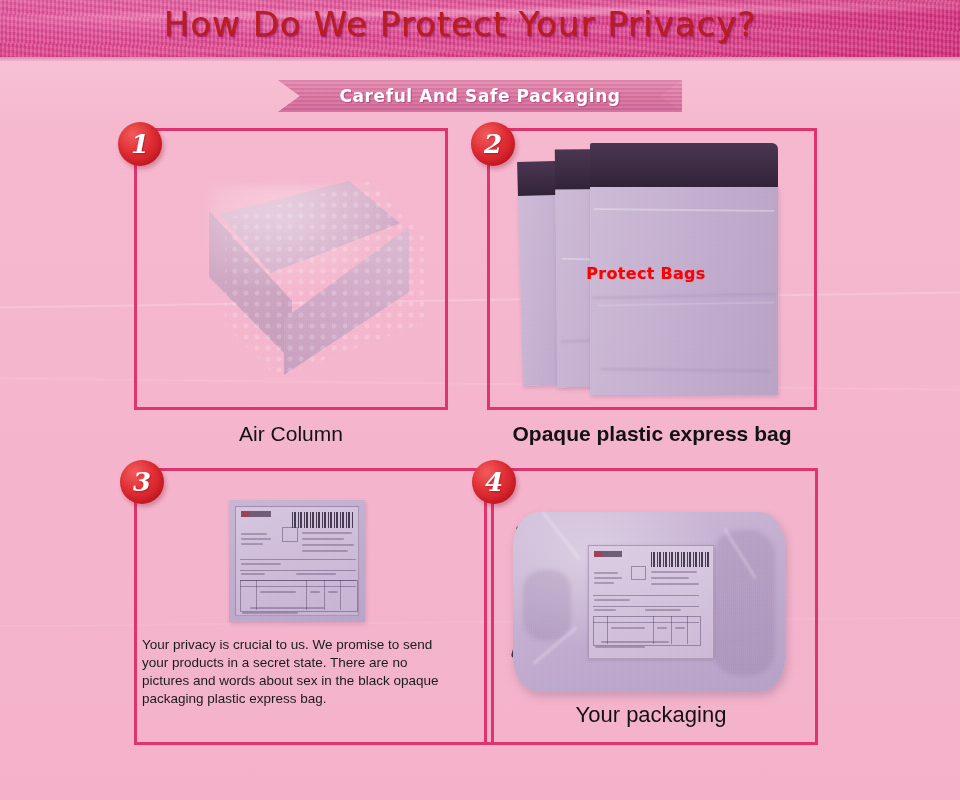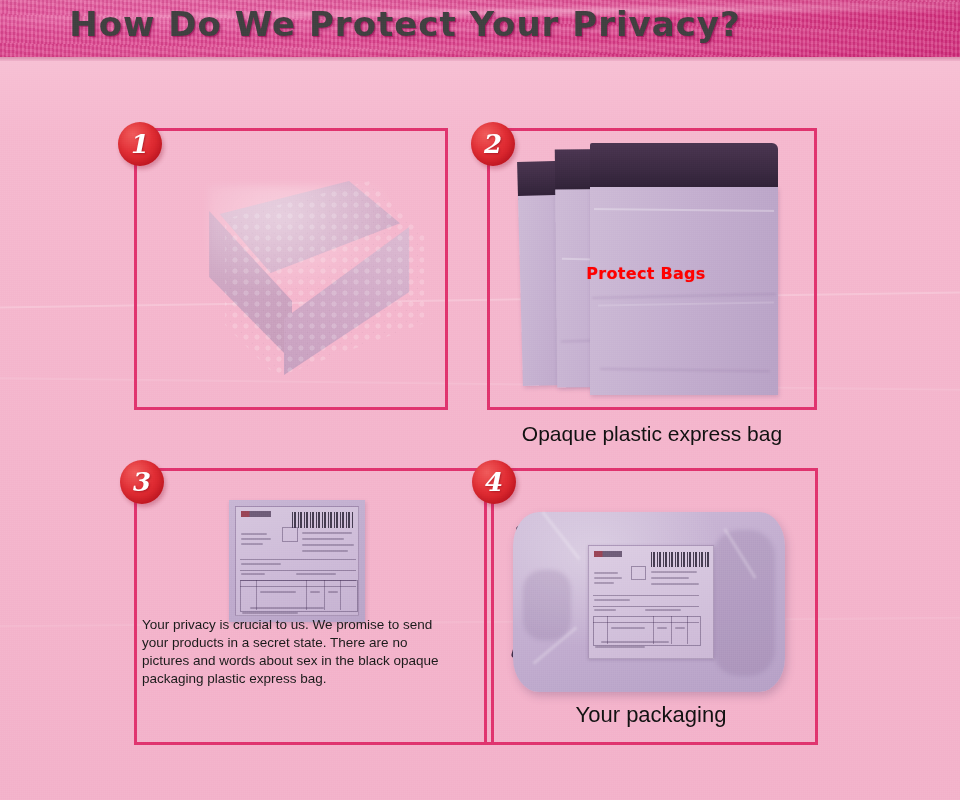--- a/index.html
+++ b/index.html
@@ -37,22 +37,22 @@
     filter:blur(2px);
   }
   .banner .s1{top:9px;transform:rotate(-.7deg);}
   .banner .s2{top:27px;height:4px;opacity:.45;transform:rotate(.5deg);}
   .banner .s3{top:46px;height:5px;opacity:.35;transform:rotate(-.4deg);}
   .banner-base{
     position:absolute;left:0;top:57px;width:960px;height:6px;
     background:linear-gradient(180deg,#d98fae 0%, #eeb0c8 60%, #f5b7ce 100%);
   }
   .title{
-    position:absolute;left:0;top:4px;width:810px;text-align:center;
-    color:#404040;font-size:34px;font-weight:bold;letter-spacing:1px;
+    position:absolute;left:0;top:4px;width:920px;text-align:center;
+    color:#b91c1c;font-size:34px;font-weight:normal;letter-spacing:1px;
     font-family:"DejaVu Sans", sans-serif;
     text-shadow:1px 1px 0 rgba(140,0,70,.45), 2px 2px 3px rgba(130,0,65,.35);
     white-space:nowrap;
   }
 
   
   .field{
     position:absolute;left:0;top:61px;width:960px;height:739px;
     background:
       linear-gradient(180deg,#f7c0d4 0%, #f5b8ce 10%, #f4b5cc 55%, #f3b2ca 100%);
@@ -111,25 +111,25 @@
   .b1{left:118px;top:122px;}
   .b2{left:471px;top:122px;}
   .b3{left:120px;top:460px;}
   .b4{left:472px;top:460px;}
 
   .caption{
     position:absolute;text-align:center;color:#111111;
     font-size:21px;font-family:"Liberation Sans", sans-serif;white-space:nowrap;
   }
   .cap1{left:134px;top:422px;width:314px;}
-  .cap2{left:470px;top:422px;width:364px;}
+  .cap2{left:470px;top:422px;width:364px;font-weight:bold;}
   .cap4{left:484px;top:702px;width:334px;font-size:22px;}
 
   .para{
-    position:absolute;left:142px;top:616px;width:310px;
+    position:absolute;left:142px;top:636px;width:310px;
     color:#1a1a1a;font-size:13.5px;line-height:18px;
     font-family:"Liberation Sans", sans-serif;
   }
 
   
   .air-col{position:absolute;left:175px;top:172px;width:240px;height:205px;}
   .ac-face{position:absolute;background:#d9b4cd;}
   .ac-top{
     left:26px;top:6px;width:196px;height:92px;
     background:linear-gradient(150deg,#e3c4d8 0%, #d6b0ca 55%, #cfa8c4 100%);
@@ -253,31 +253,37 @@
   </div>
   <div class="banner-base"></div>
   <div class="title">How Do We Protect Your Privacy?</div>
 
   <div class="field">
     <div class="sheen sh1"></div>
     <div class="sheen sh2"></div>
     <div class="sheen sh3"></div>
   </div>
 
+  <div class="ribbon-wrap">
+    <div class="ribbon"></div>
+    <div class="ribbon-inner"></div>
+    <div class="ribbon-text">Careful And Safe Packaging</div>
+  </div>
 
   <div class="panel p1">
     <div class="air-col" style="left:41px;top:44px;">
       <div class="ac-face ac-top"></div>
       <div class="ac-face ac-left"></div>
       <div class="ac-face ac-right"></div>
       <div class="ac-bubbles"></div>
       <div class="ac-glow"></div>
     </div>
   </div>
   <div class="badge b1">1</div>
+  <div class="caption cap1">Air Column</div>
 
   <div class="panel p2"></div>
   <div class="bags">
     <div class="bag bagA">
       <div class="bag-flap fl"></div>
       <div class="bag-body bd"></div>
     </div>
     <div class="bag bagB">
       <div class="bag-flap fl"></div>
       <div class="bag-body bd">

